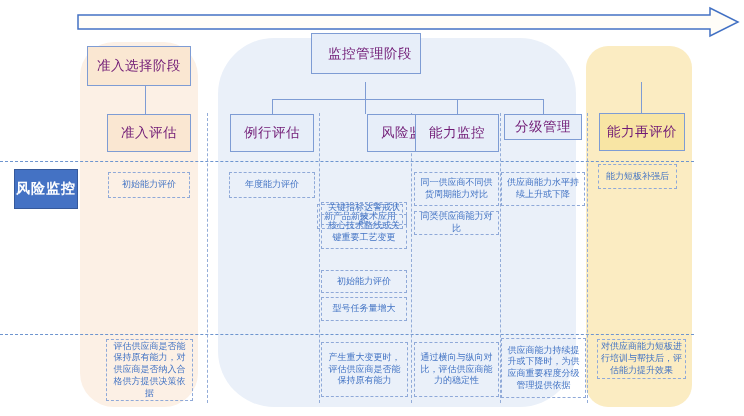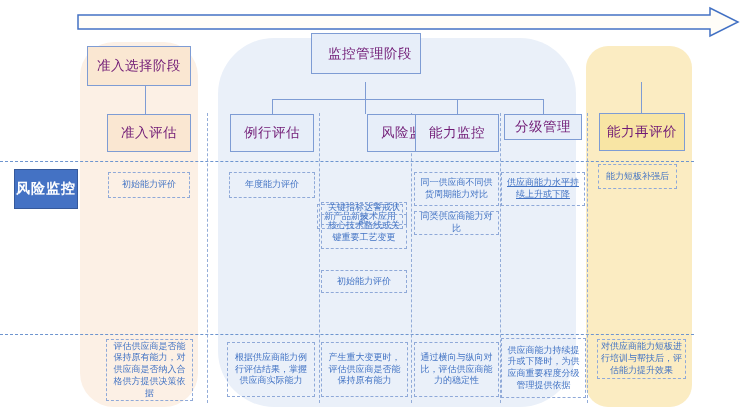--- a/index.html
+++ b/index.html
@@ -87,28 +87,28 @@
   <div class="box yellow" style="left:599px; top:113px; width:86px; height:38px;">能力再评价</div>
 
   <div class="dash" style="left:108px; top:172px; width:82px; height:26px;">初始能力评价</div>
 
   <div class="dash" style="left:229px; top:172px; width:86px; height:26px;">年度能力评价</div>
 
   <div class="dash" style="left:317px; top:172px; width:86px; height:25px;margin-top:32px;">新产品新技术应用</div>
   <div class="dash" style="left:321px; top:202px; width:86px; height:23px;">关键指标达警戒状态</div>
   <div class="dash" style="left:321px; top:214px; width:86px; height:35px;">核心技术路线或关键重要工艺变更</div>
   <div class="dash" style="left:321px; top:270px; width:86px; height:23px;">初始能力评价</div>
+  <div class="dash" style="left:321px; top:297px; width:86px; height:24px;">型号任务量增大</div>
 
   <div class="dash" style="left:414px; top:172px; width:85px; height:34px;">同一供应商不同供货周期能力对比</div>
   <div class="dash" style="left:414px; top:211px; width:85px; height:24px;">同类供应商能力对比</div>
 
-  <div class="dash" style="left:501px; top:172px; width:84px; height:34px;text-decoration:underline;">供应商能力水平持续上升或下降</div>
+  <div class="dash" style="left:501px; top:172px; width:84px; height:34px;">供应商能力水平持续上升或下降</div>
 
   <div class="dash" style="left:598px; top:164px; width:79px; height:25px;">能力短板补强后</div>
 
   <div class="dash" style="left:106px; top:339px; width:87px; height:62px;">评估供应商是否能保持原有能力，对供应商是否纳入合格供方提供决策依据</div>
-  <div class="dash" style="left:227px; top:342px; width:88px; height:55px;">根据供应商能力例行评估结果，掌握供应商实际能力</div>
   <div class="dash" style="left:321px; top:342px; width:87px; height:55px;">产生重大变更时，评估供应商是否能保持原有能力</div>
   <div class="dash" style="left:414px; top:342px; width:85px; height:55px;">通过横向与纵向对比，评估供应商能力的稳定性</div>
   <div class="dash" style="left:501px; top:338px; width:85px; height:60px;">供应商能力持续提升或下降时，为供应商重要程度分级管理提供依据</div>
   <div class="dash" style="left:597px; top:339px; width:89px; height:40px;">对供应商能力短板进行培训与帮扶后，评估能力提升效果</div>
 
 </div>
 
 </body></html>

